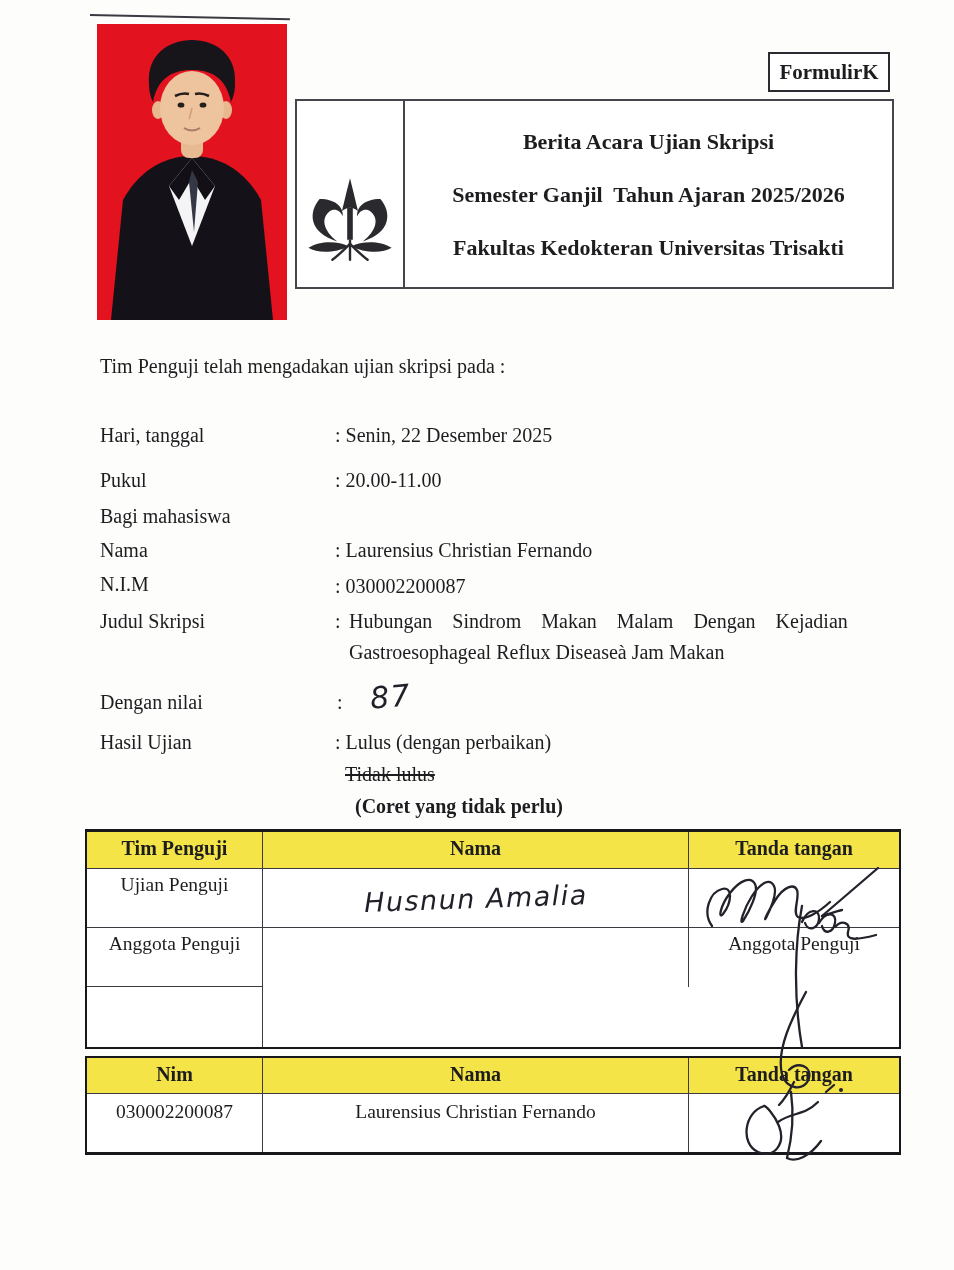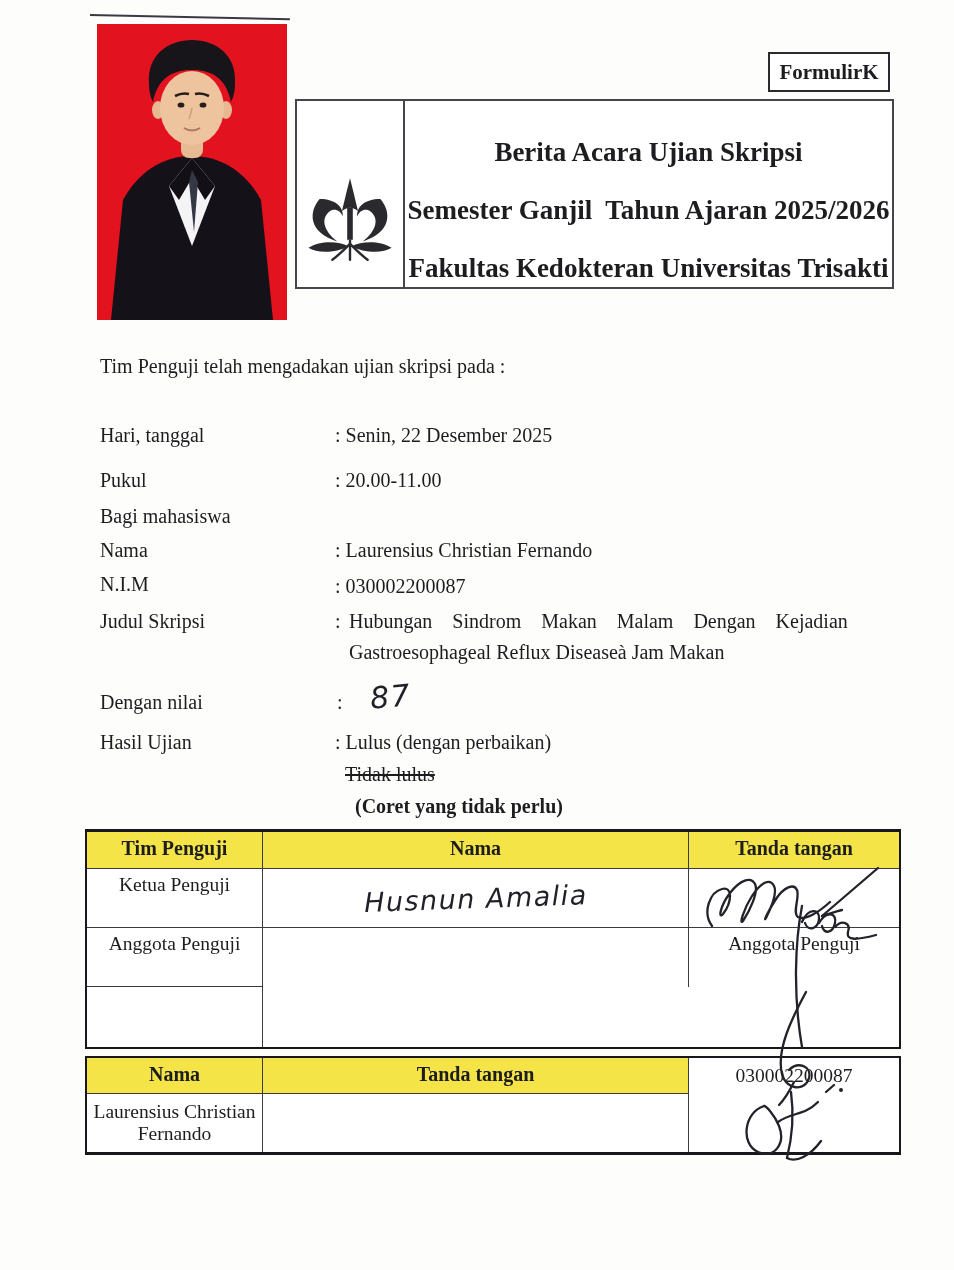--- a/index.html
+++ b/index.html
@@ -17,21 +17,21 @@
   
   .formulir-box{left:768px;top:52px;width:122px;height:40px;border:2px solid #2a2a30;
     display:flex;align-items:center;justify-content:center;
     font-weight:bold;font-size:21px;box-sizing:border-box;background:#fff;}
   
   .header-box{left:295px;top:99px;width:599px;height:190px;border:2px solid #45454c;
     display:flex;box-sizing:border-box;background:#fff;}
   .logo-cell{width:108px;border-right:2px solid #45454c;display:flex;
     justify-content:center;align-items:flex-start;padding-top:68px;box-sizing:border-box;}
   .title-cell{flex:1;text-align:center;padding-top:20px;}
-  .title-line{font-size:27px;font-weight:bold;margin:16px 0 27px 0;}
+  .title-line{font-size:22px;font-weight:bold;margin:8px 0 27px 0;}
   .ws-pre{white-space:pre;}
   
   .txt{font-size:20px;}
   .label{left:100px;}
   .value{left:335px;}
   .judul-line1{left:349px;top:610px;width:535px;word-spacing:15px;}
   .strike{text-decoration:line-through;text-decoration-thickness:2px;}
   .bold{font-weight:bold;}
   
   .hand-text{font-family:"DejaVu Sans",sans-serif;font-style:italic;
@@ -152,34 +152,35 @@
 <div class="abs txt label" style="top:731px;">Hasil Ujian</div>
 <div class="abs txt value" style="top:731px;">: Lulus (dengan perbaikan)</div>
 <div class="abs txt strike" style="left:345px;top:763px;">Tidak lulus</div>
 <div class="abs txt bold" style="left:340px;top:795px;margin-left:15px;">(Coret yang tidak perlu)</div>
 
 <div class="tbl tbl1">
   <div class="th">Tim Penguji</div>
   <div class="th">Nama</div>
   <div class="th">Tanda tangan</div>
 
-  <div class="td role">Ketua Penguji</div>
+  <div class="td role">Ujian Penguji</div>
   <div class="td handcell">
     <span class="hand-text hw-husnun">Husnun Amalia</span>
   </div>
   <div class="td"></div>
 
   <div class="td role">Anggota Penguji</div>
   <div class="td"></div>
 
   <div class="td role">Anggota Penguji</div>
   <div class="td"></div>
 </div>
 
 <div class="tbl tbl2">
+  <div class="th">Nim</div>
   <div class="th">Nama</div>
   <div class="th">Tanda tangan</div>
 
   <div class="td typed">030002200087</div>
   <div class="td typed">Laurensius Christian Fernando</div>
   <div class="td"></div>
 </div>
 
 <svg class="sig" style="left:698px;top:858px;width:190px;height:80px;" viewBox="0 0 190 80">
   <path d="M14,68 C4,54 12,34 24,31 C35,28 34,44 25,56 C20,62 22,48 32,35 C42,22 53,18 57,26 C61,34 51,54 45,63 C41,68 45,52 54,38 C63,24 72,20 76,28 C80,36 72,52 68,60 C65,65 70,53 78,41 C86,29 96,25 99,32 C102,39 94,55 100,59 C107,63 121,54 132,44"></path>

